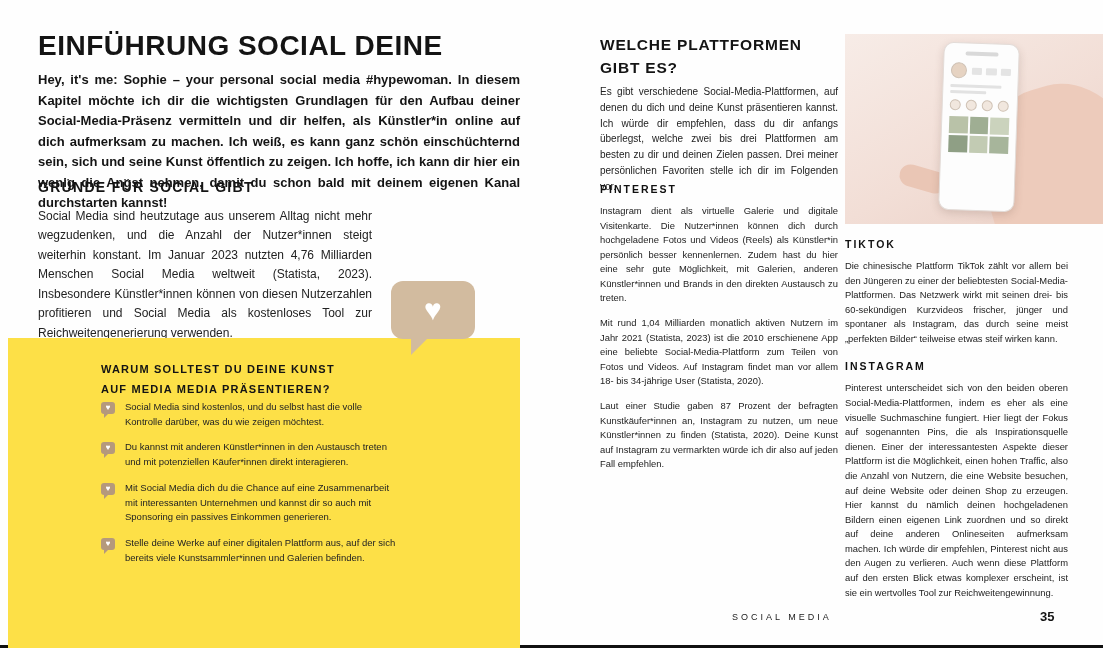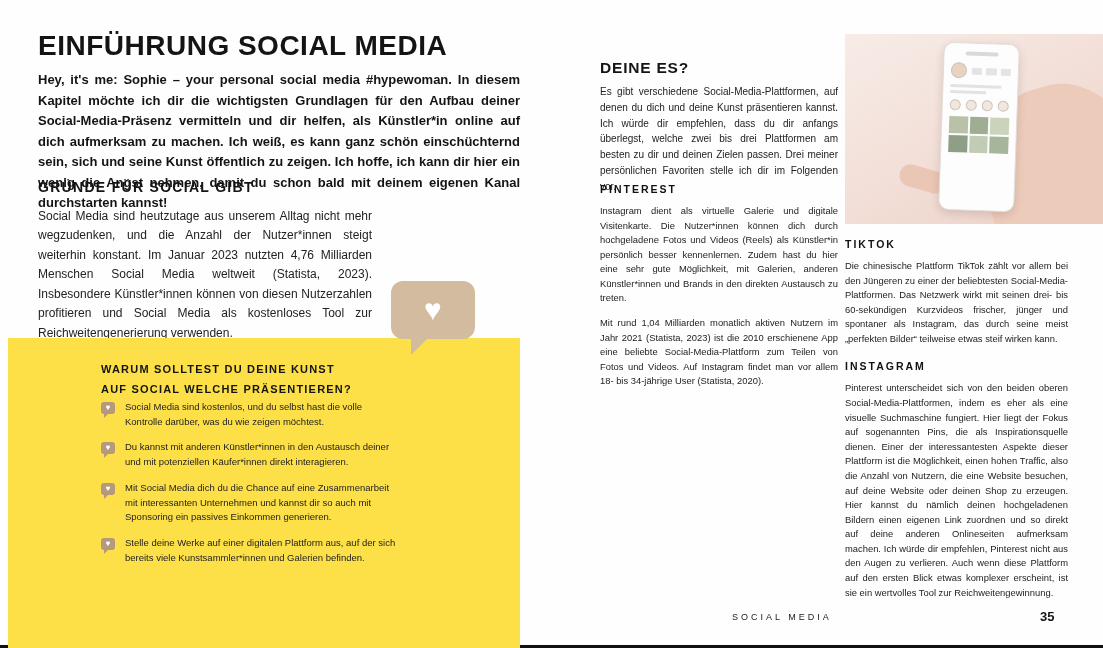--- a/index.html
+++ b/index.html
@@ -65,69 +65,70 @@
   .ps-grid i:nth-child(4) { background: #8f9f85; }
   .ps-grid i:nth-child(5) { background: #c2cbb3; }
   .ps-grid i:nth-child(6) { background: #a7b59b; }
 </style>
 </head>
 <body>
 
 <div class="spread">
 
   <div>
-    <h1 class="lp-title">EINFÜHRUNG SOCIAL MEDIA</h1>
+    <h1 class="lp-title">EINFÜHRUNG SOCIAL DEINE</h1>
     <p class="lp-intro">Hey, it's me: Sophie – your personal social media #hypewoman. In diesem Kapitel möchte ich dir die wichtigsten Grundlagen für den Aufbau deiner Social-Media-Präsenz vermitteln und dir helfen, als Künstler*in online auf dich aufmerksam zu machen. Ich weiß, es kann ganz schön einschüchternd sein, sich und seine Kunst öffentlich zu zeigen. Ich hoffe, ich kann dir hier ein wenig die Angst nehmen, damit du schon bald mit deinem eigenen Kanal durchstarten kannst!</p>
     <h2 class="lp-h2">GRÜNDE FÜR SOCIAL GIBT</h2>
     <p class="lp-body">Social Media sind heutzutage aus unserem Alltag nicht mehr wegzudenken, und die Anzahl der Nutzer*innen steigt weiterhin konstant. Im Januar 2023 nutzten 4,76 Milliarden Menschen Social Media weltweit (Statista, 2023). Insbesondere Künstler*innen können von diesen Nutzerzahlen profitieren und Social Media als kostenloses Tool zur Reichweitengenerierung verwenden.</p>
 
     <div class="bubble">
       <span class="heart">♥</span>
     </div>
 
     <div class="beige-box">
       <div class="box-heading">
         <span>WARUM SOLLTEST DU DEINE KUNST</span><br>
-        <span>AUF SOCIAL WELCHE PRÄSENTIEREN?</span>
+        <span>AUF MEDIA MEDIA PRÄSENTIEREN?</span>
       </div>
       <ul class="box-list">
         <li class="box-item">
           <span class="bullet-icon">♥</span>
           <span class="item-text">Social Media sind kostenlos, und du selbst hast die volle Kontrolle darüber, was du wie zeigen möchtest.</span>
         </li>
         <li class="box-item">
           <span class="bullet-icon">♥</span>
-          <span class="item-text">Du kannst mit anderen Künstler*innen in den Austausch deiner und mit potenziellen Käufer*innen direkt interagieren.</span>
+          <span class="item-text">Du kannst mit anderen Künstler*innen in den Austausch treten und mit potenziellen Käufer*innen direkt interagieren.</span>
         </li>
         <li class="box-item">
           <span class="bullet-icon">♥</span>
           <span class="item-text">Mit Social Media dich du die Chance auf eine Zusammenarbeit mit interessanten Unternehmen und kannst dir so auch mit Sponsoring ein passives Einkommen generieren.</span>
         </li>
         <li class="box-item">
           <span class="bullet-icon">♥</span>
           <span class="item-text">Stelle deine Werke auf einer digitalen Plattform aus, auf der sich bereits viele Kunstsammler*innen und Galerien befinden.</span>
         </li>
       </ul>
     </div>
 
     <div class="footer-num fn-left">62</div>
     <div class="footer-title ft-left">SOCIAL MEDIA</div>
   </div>
 
   <div>
     <h1 class="rp-h1">
-      <br>
-      <span>DEINE ES?</span>
+      <span>WELCHE PLATTFORMEN</span><br>
+      <span>GIBT ES?</span>
     </h1>
     <p class="rp-intro">Es gibt verschiedene Social-Media-Plattformen, auf denen du dich und deine Kunst präsentieren kannst. Ich würde dir empfehlen, dass du dir anfangs überlegst, welche zwei bis drei Plattformen am besten zu dir und deinen Zielen passen. Drei meiner persönlichen Favoriten stelle ich dir im Folgenden vor.</p>
 
     <div class="rp-col-left">
       <h3 class="rp-subhead">PINTEREST</h3>
       <p>Instagram dient als virtuelle Galerie und digitale Visitenkarte. Die Nutzer*innen können dich durch hochgeladene Fotos und Videos (Reels) als Künstler*in persönlich besser kennenlernen. Zudem hast du hier eine sehr gute Möglichkeit, mit Galerien, anderen Künstler*innen und Brands in den direkten Austausch zu treten.</p>
       <p>Mit rund 1,04 Milliarden monatlich aktiven Nutzern im Jahr 2021 (Statista, 2023) ist die 2010 erschienene App eine beliebte Social-Media-Plattform zum Teilen von Fotos und Videos. Auf Instagram findet man vor allem 18- bis 34-jährige User (Statista, 2020).</p>
+      <p>Laut einer Studie gaben 87 Prozent der befragten Kunstkäufer*innen an, Instagram zu nutzen, um neue Künstler*innen zu finden (Statista, 2020). Deine Kunst auf Instagram zu vermarkten würde ich dir also auf jeden Fall empfehlen.</p>
     </div>
 
     <div class="photo">
       <div class="hand-right"></div>
       <div class="finger-left"></div>
       <div class="phone">
         <div class="ps-topbar"></div>
         <div class="ps-profile">
           <div class="ps-avatar"></div>
           <div class="ps-stats">

